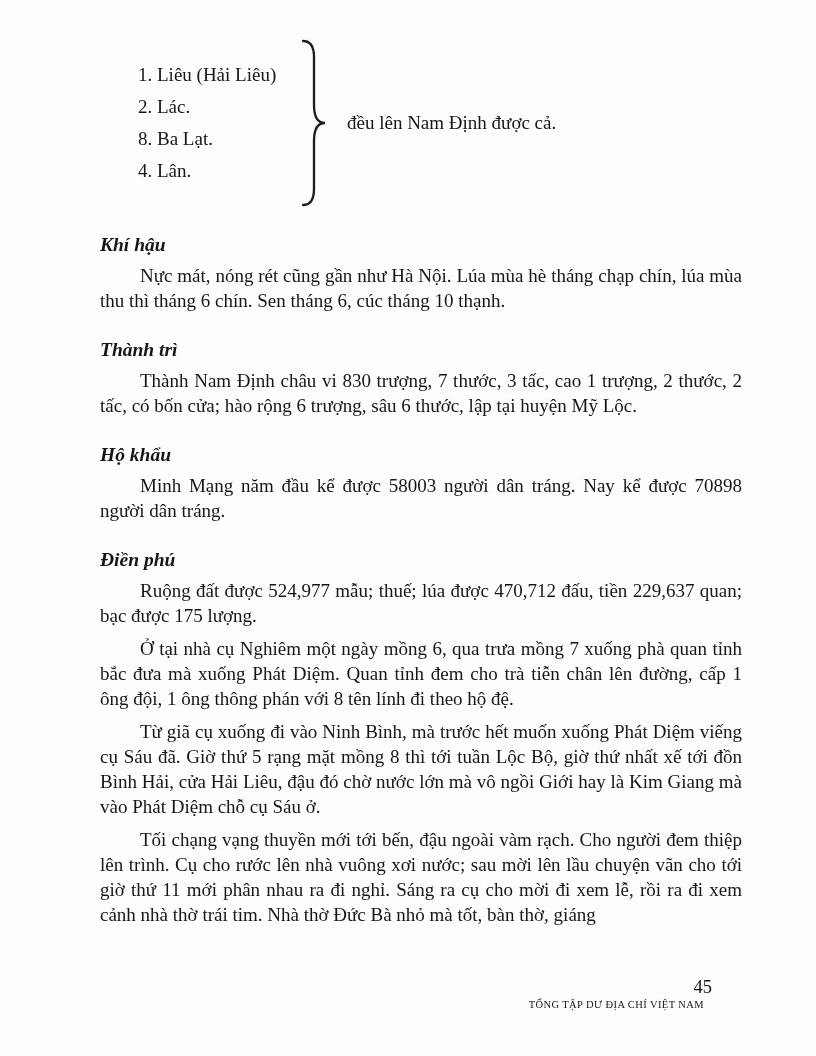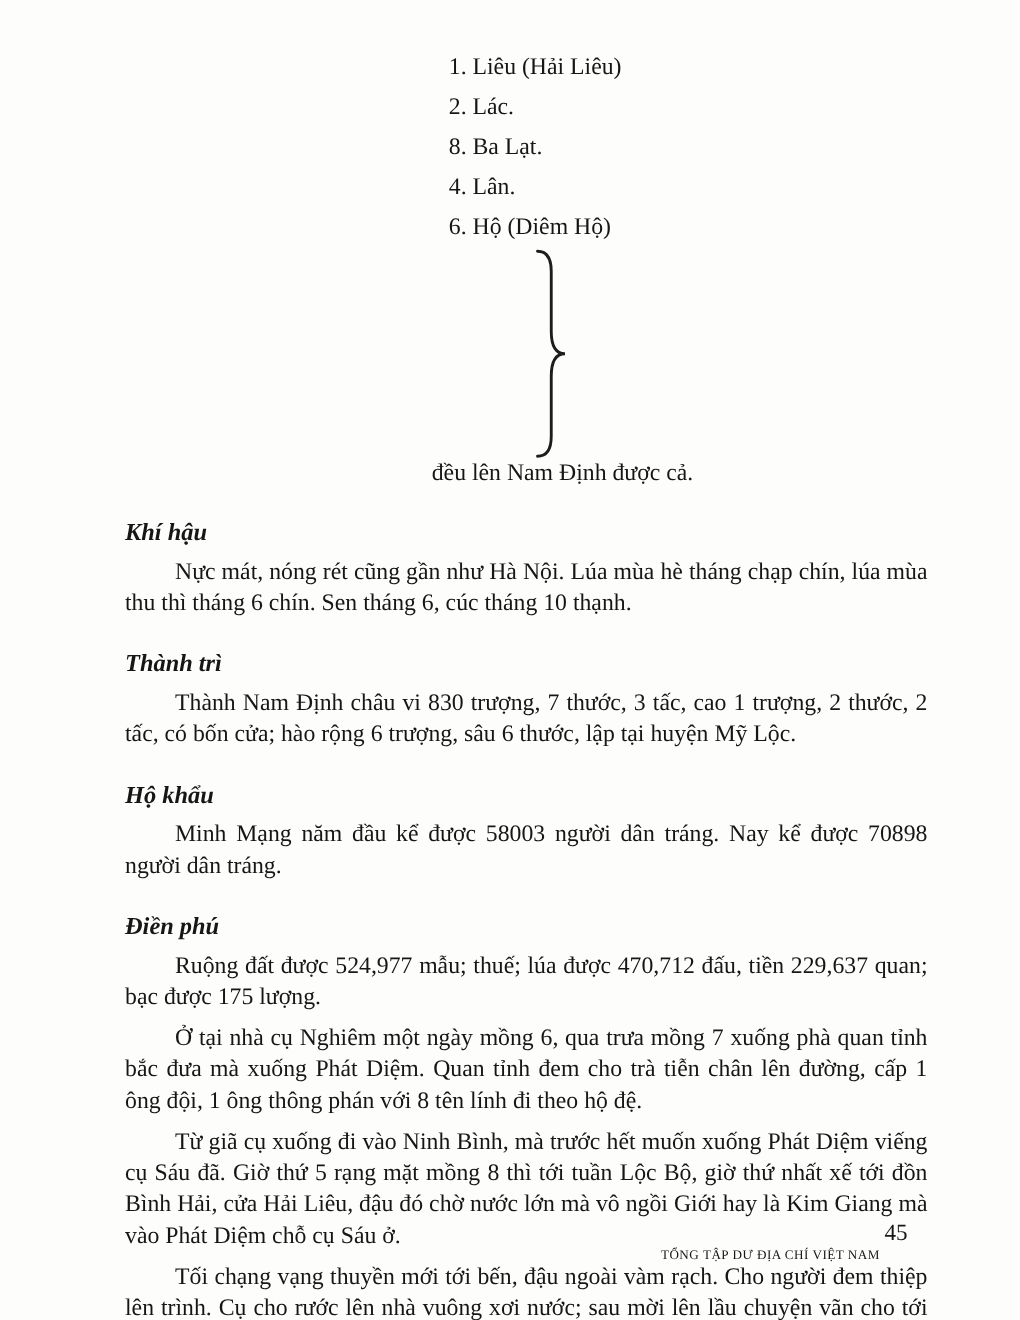--- a/index.html
+++ b/index.html
@@ -19,21 +19,20 @@
     width: 642px;
     font-size: 19px;
   }
   
   .estuary-figure {
     display: flex;
     align-items: center;
     margin-left: 38px;
     padding-top: 8px;
     margin-bottom: 2px;
-    flex-direction: column;
   }
   .est-list { width: 162px; line-height: 32px; white-space: nowrap; }
   .brace-wrap { width: 27px; height: 170px; display: flex; align-items: center; }
   .brace-label { margin-left: 20px; white-space: nowrap; }
   
   .sec-heading {
     font-size: 19.5px;
     font-weight: bold;
     font-style: italic;
     line-height: 25px;
@@ -42,21 +41,21 @@
   .content p {
     margin: 0 0 8px 0;
     line-height: 25px;
     text-indent: 40px;
     text-align: justify;
   }
   
   .page-number {
     position: absolute;
     top: 977px;
-    right: 90px;
+    right: 104px;
     font-size: 18.5px;
   }
   .running-title {
     position: absolute;
     top: 999px;
     right: 112px;
     font-size: 10.5px;
     font-weight: normal;
     letter-spacing: 0.4px;
   }
@@ -66,21 +65,20 @@
 
 <div class="page">
   <div class="content">
 
     <div class="estuary-figure">
       <div class="est-list">
         <div>1. Liêu (Hải Liêu)</div>
         <div>2. Lác.</div>
         <div>8. Ba Lạt.</div>
         <div>4. Lân.</div>
-        <div>6. Hộ (Diêm Hộ)</div>
       </div>
       <div class="brace-wrap">
         <svg viewBox="0 0 27 168" width="27" height="168" aria-hidden="true">
           <path d="M3 2 Q14 2 14 18 L14 66 Q14 84 25 84 Q14 84 14 102 L14 150 Q14 166 3 166" fill="none" stroke="#1d1d1d" stroke-width="2.3" stroke-linecap="round"></path>
         </svg>
       </div>
       <div class="brace-label">đều lên Nam Định được cả.</div>
     </div>
 
     <h3 class="sec-heading">Khí hậu</h3>

